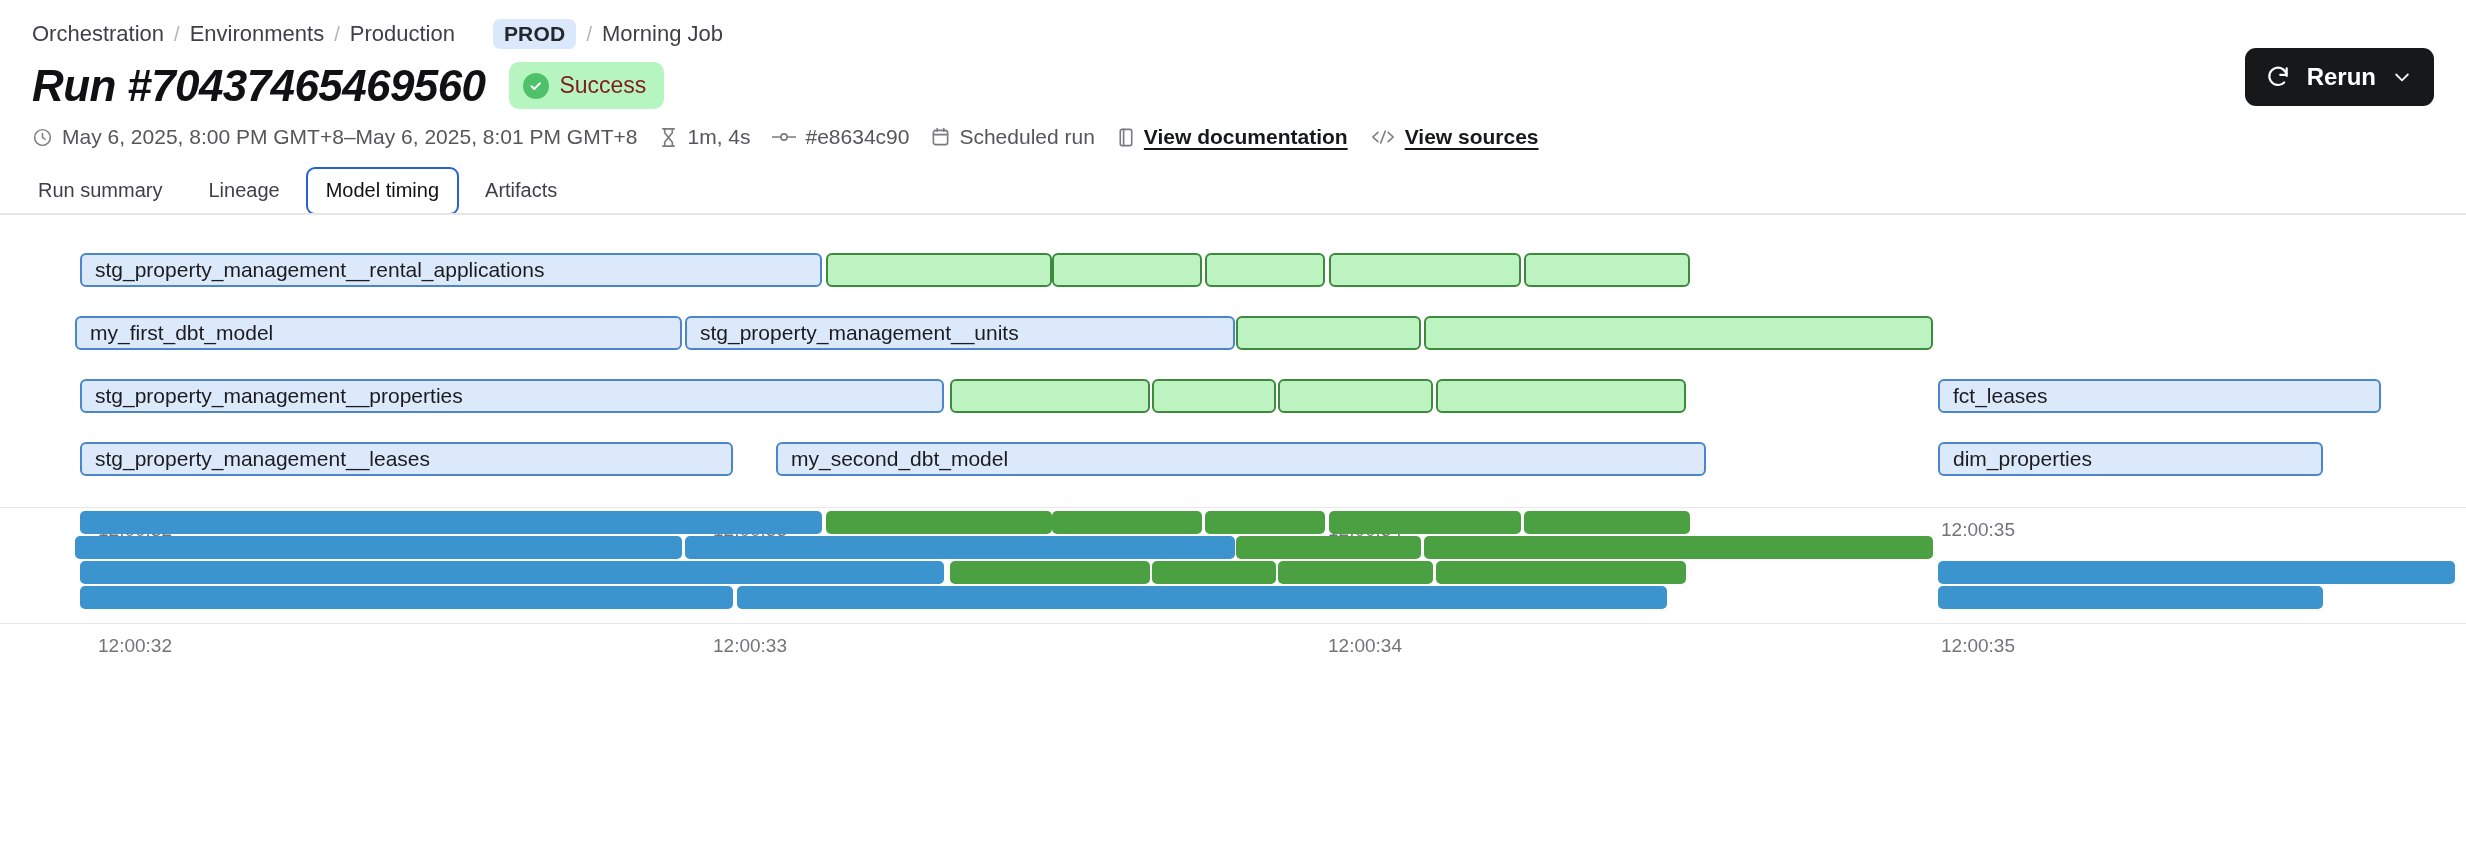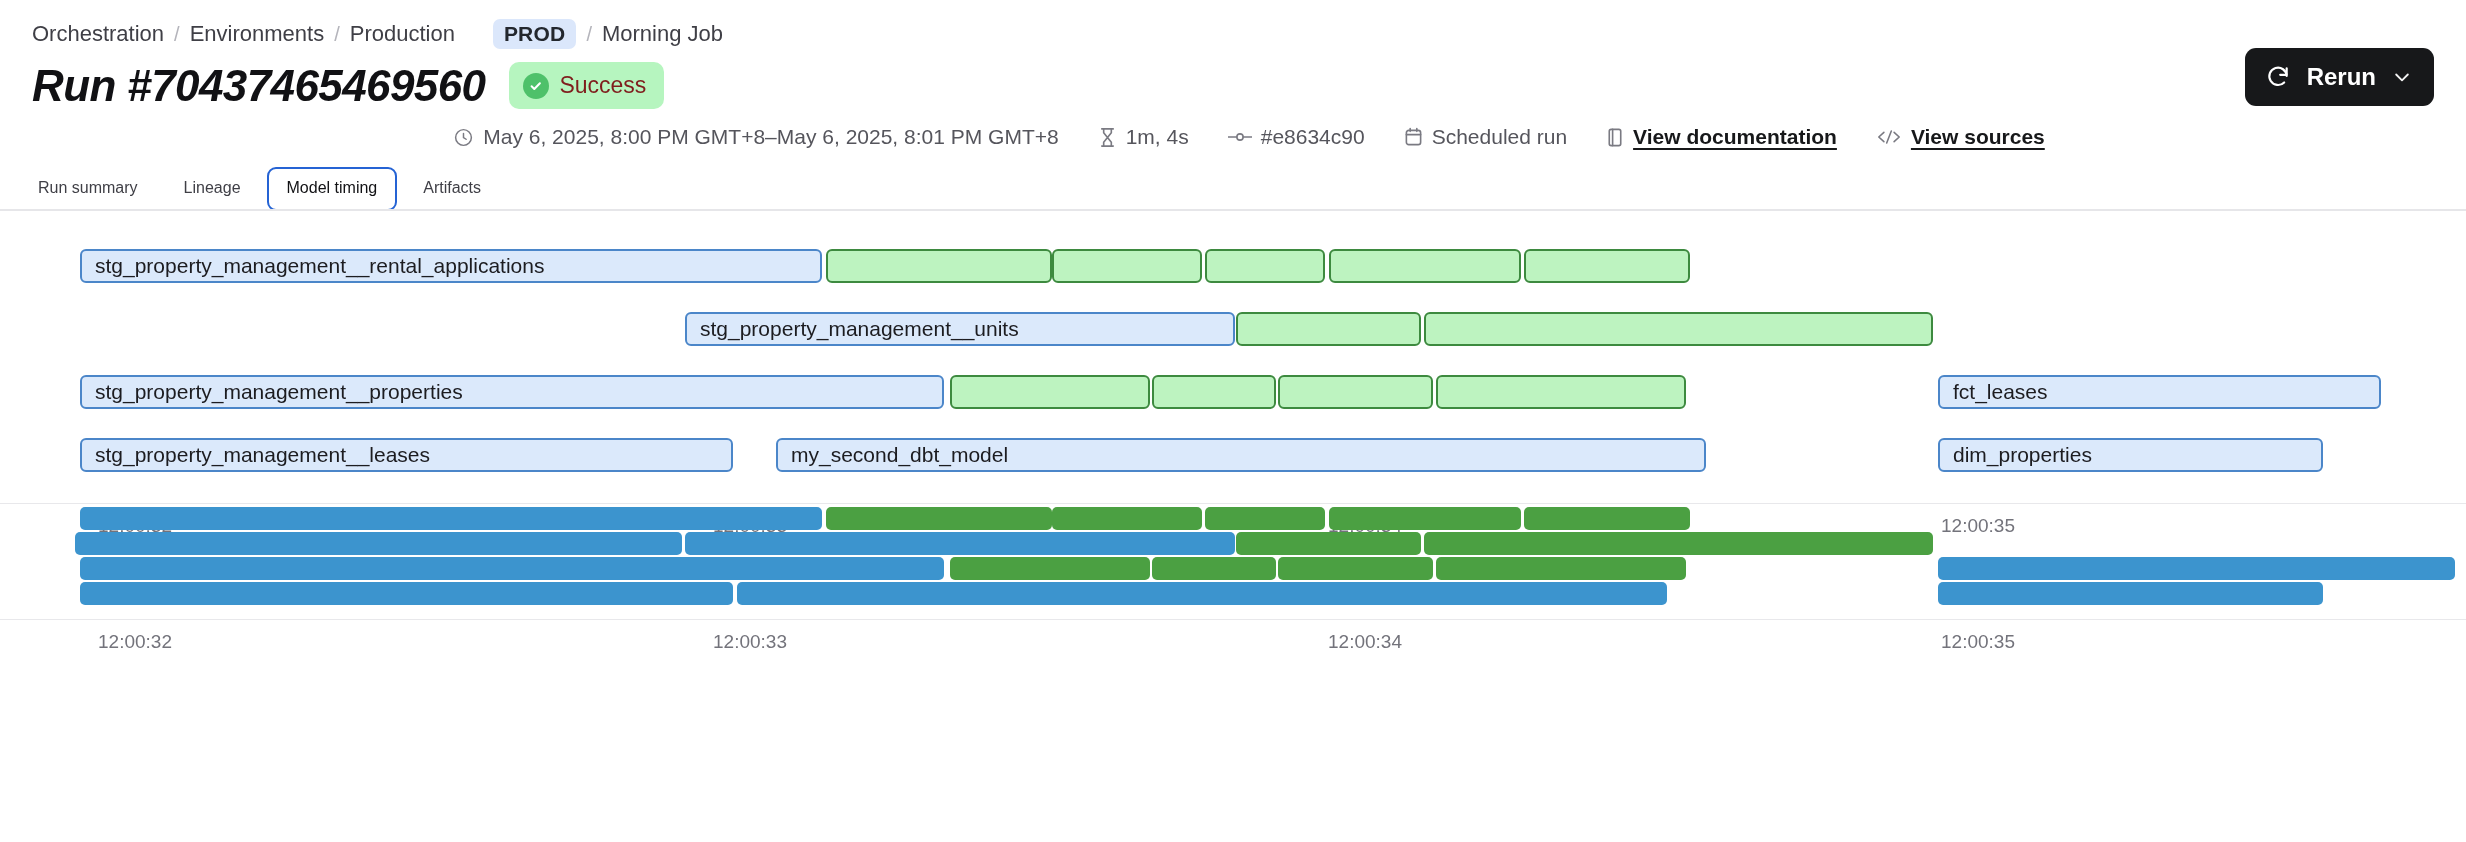--- a/index.html
+++ b/index.html
@@ -90,47 +90,46 @@
     font-family: "Liberation Sans", sans-serif;
     font-weight: 700;
     cursor: pointer;
   }
   .rerun-btn .chev { opacity: .95; }
 
   
   .meta-row {
     display: flex;
     align-items: center;
-    gap: 39px;
+    gap: 22px;
     padding: 16px 0 0 32px;
     font-size: 21px;
     color: #55555c;
     white-space: nowrap;
-    justify-content: center;
   }
   .meta-item { display: inline-flex; align-items: center; gap: 9px; }
   .meta-item .ico { display: inline-flex; align-items: center; color: #7a7a82; }
   .meta-link {
     color: #17181a;
     font-weight: 700;
     text-decoration: underline;
     text-underline-offset: 4px;
     cursor: pointer;
   }
 
   
   .tabs {
     display: flex;
     align-items: flex-end;
     gap: 6px;
     padding: 18px 0 0 18px;
     position: relative;
   }
   .tab {
-    font-size: 16px;
+    font-size: 20px;
     color: #3f3f46;
     padding: 10px 18px 12px 18px;
     border-radius: 8px;
     cursor: pointer;
     background: transparent;
     border: 2px solid transparent;
     line-height: 1.1;
   }
   .tab.active {
     color: #111114;
@@ -311,20 +310,23 @@
         <div class="gseg blue" style="left: 80px; width: 742px; height: 34px;">
           <span class="lbl">stg_property_management__rental_applications</span>
         </div>
         <div class="gseg green" style="left: 826px; width: 226px; height: 34px;"></div>
         <div class="gseg green" style="left: 1052px; width: 150px; height: 34px;"></div>
         <div class="gseg green" style="left: 1205px; width: 120px; height: 34px;"></div>
         <div class="gseg green" style="left: 1329px; width: 192px; height: 34px;"></div>
         <div class="gseg green" style="left: 1524px; width: 166px; height: 34px;"></div>
       </div>
       <div class="grow" style="left: 0px; right: 0px; top: 75px; height: 34px;">
+        <div class="gseg blue" style="left: 75px; width: 607px; height: 34px;">
+          <span class="lbl">my_first_dbt_model</span>
+        </div>
         <div class="gseg blue" style="left: 685px; width: 550px; height: 34px;">
           <span class="lbl">stg_property_management__units</span>
         </div>
         <div class="gseg green" style="left: 1236px; width: 185px; height: 34px;"></div>
         <div class="gseg green" style="left: 1424px; width: 509px; height: 34px;"></div>
       </div>
       <div class="grow" style="left: 0px; right: 0px; top: 138px; height: 34px;">
         <div class="gseg blue" style="left: 80px; width: 864px; height: 34px;">
           <span class="lbl">stg_property_management__properties</span>
         </div>

